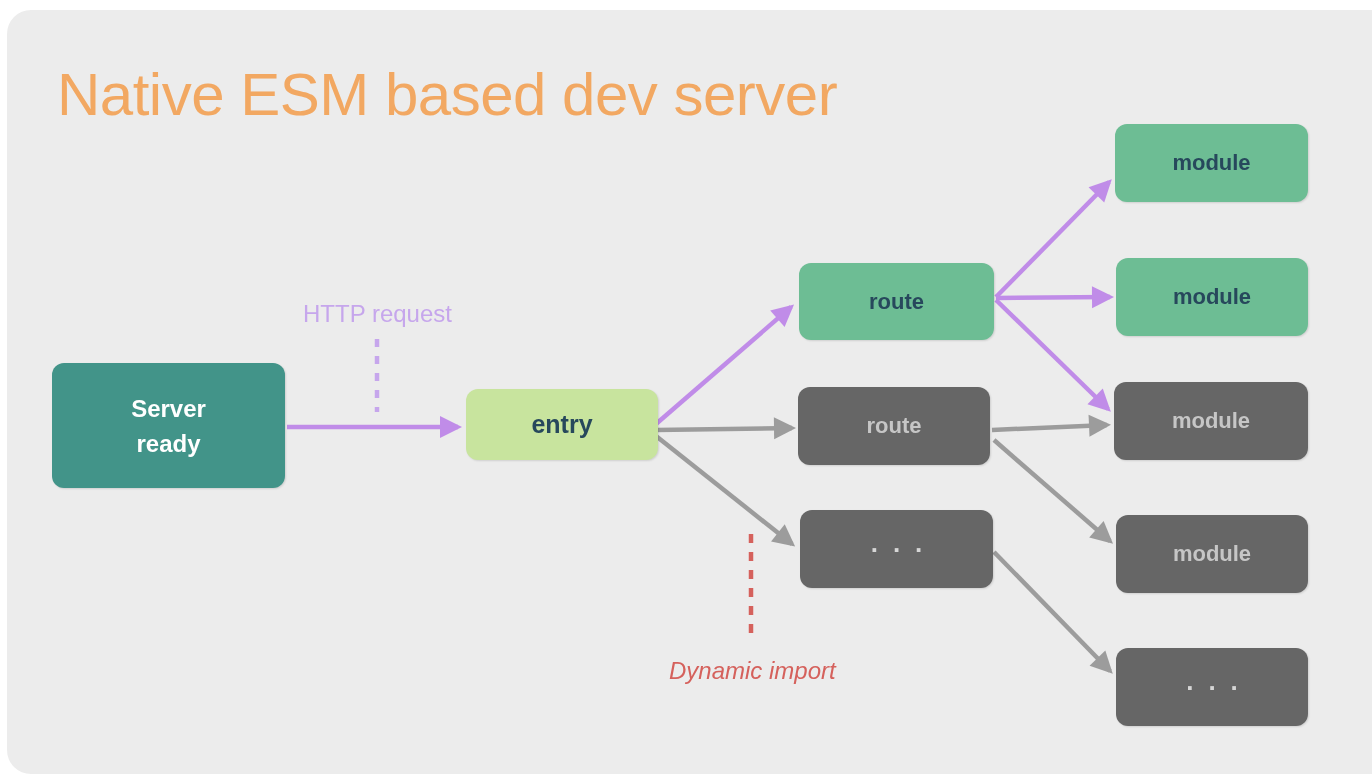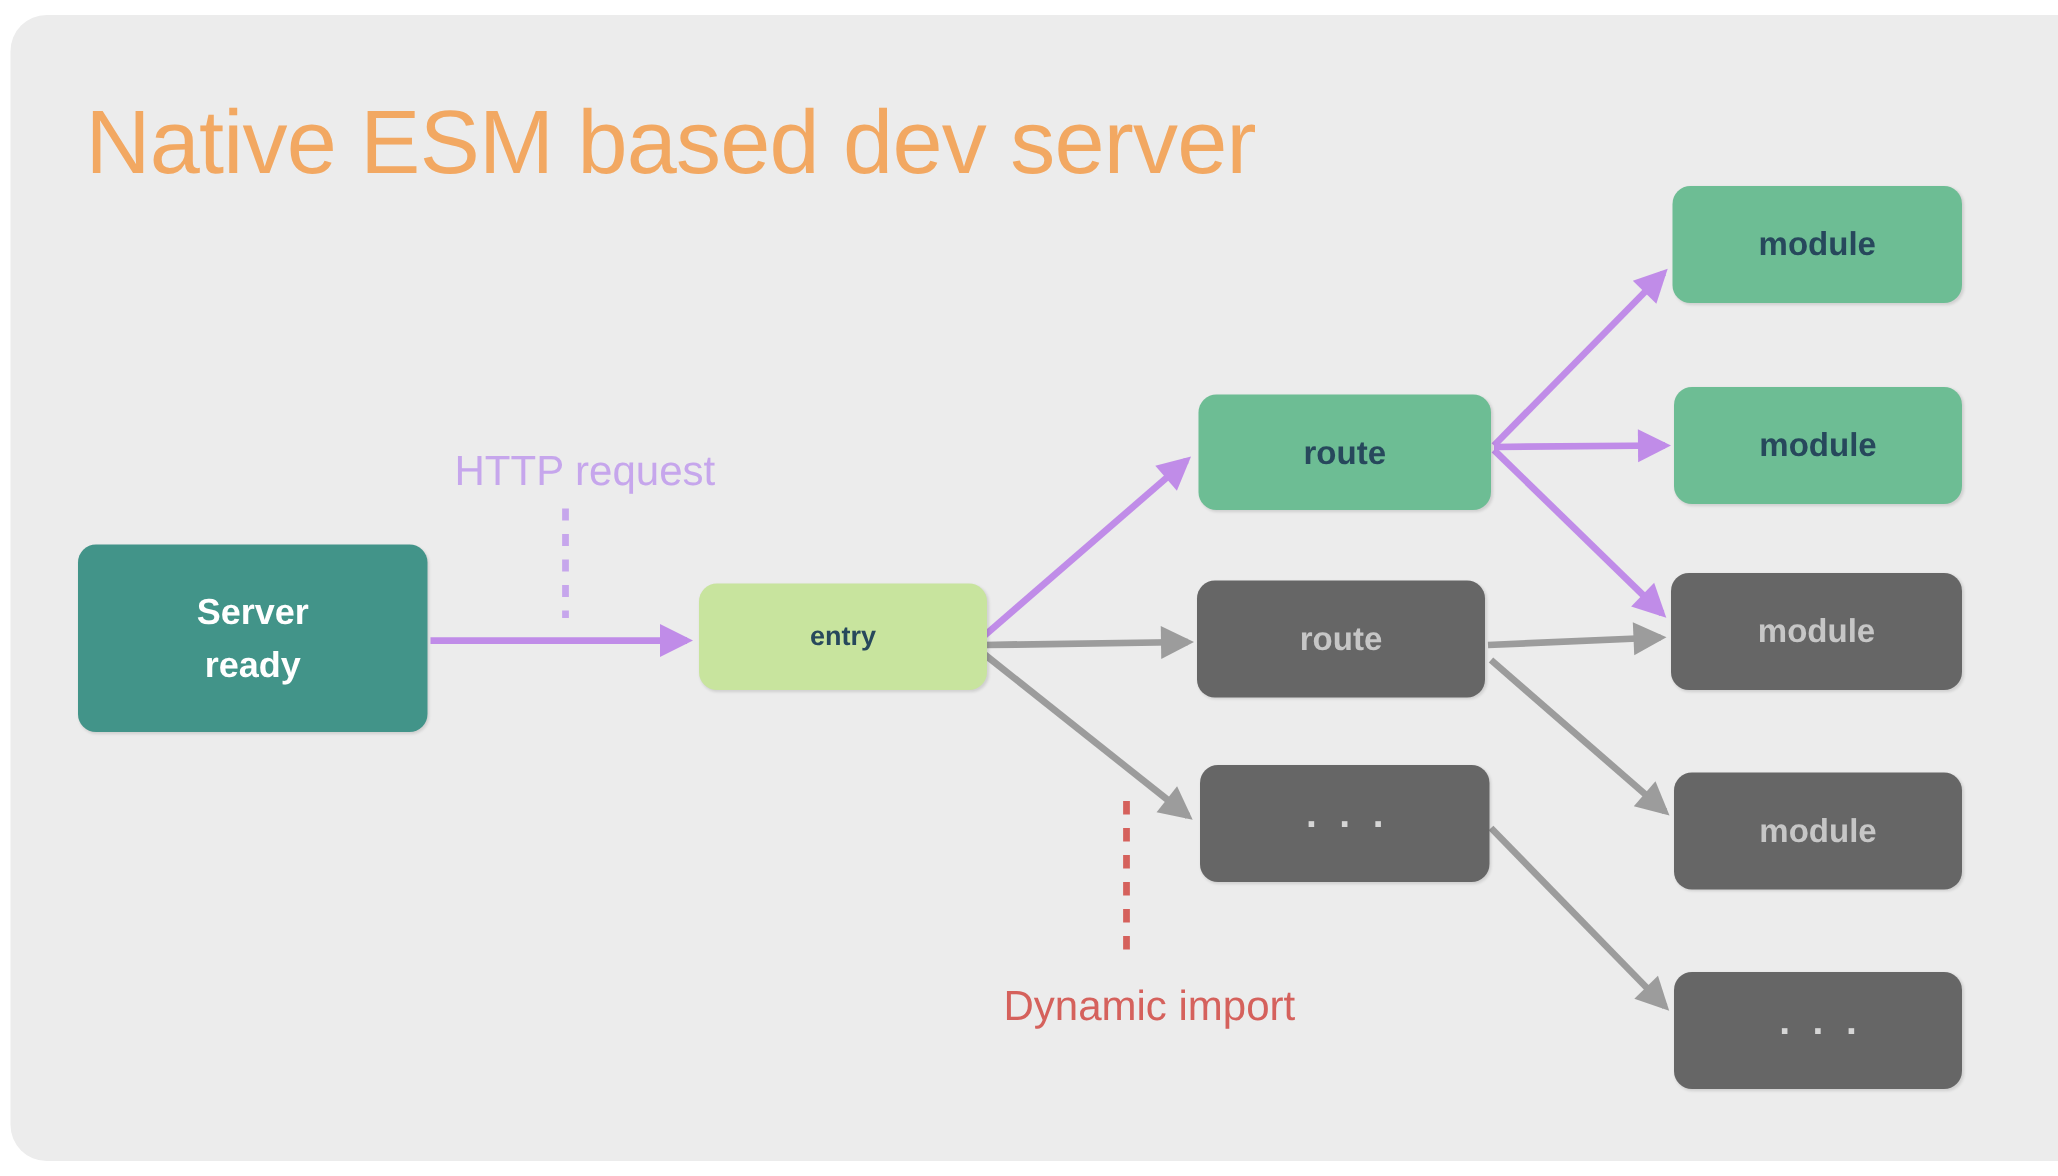--- a/index.html
+++ b/index.html
@@ -17,30 +17,30 @@
     background:var(--canvas-bg);border-radius:24px;z-index:0;}
   .title{position:absolute;left:57px;top:60px;font-size:60px;font-weight:500;
     letter-spacing:-0.5px;color:var(--title);z-index:2;}
   svg.arrows{position:absolute;left:0;top:0;z-index:1;pointer-events:none;}
   .node{position:absolute;display:flex;align-items:center;justify-content:center;
     border-radius:12px;z-index:2;box-shadow:1px 1px 2px rgba(0,0,0,0.12);}
   .node .node-label{font-weight:700;font-size:22px;text-align:center;}
   .node.teal{background:var(--teal);}
   .node.teal .node-label{color:var(--white-text);font-size:24px;line-height:35px;width:112px;}
   .node.lime{background:var(--light-green);}
-  .node.lime .node-label{color:var(--dark-text);font-size:18px;text-align:center;}
+  .node.lime .node-label{color:var(--dark-text);font-size:25px;text-align:center;}
   .node.jade{background:var(--jade);}
   .node.jade .node-label{color:var(--dark-text);}
   .node.gray{background:var(--box-gray);}
   .node.gray .node-label{color:var(--gray-text);}
   .node.dots .node-label{color:var(--dots-text);font-size:26px;letter-spacing:15px;
     margin-right:-15px;transform:translateY(-0.25em);}
-  .ann{position:absolute;z-index:2;font-size:28px;font-weight:500;line-height:36px;}
+  .ann{position:absolute;z-index:2;font-size:24px;font-weight:500;line-height:36px;}
   .ann.http{left:303px;top:296px;color:var(--purple-light);}
-  .ann.dyn{left:669px;top:653px;color:var(--red);}
+  .ann.dyn{left:669px;top:653px;color:var(--red);font-style:italic;}
 </style>
 </head>
 <body>
 
 <div class="stage">
   <div class="canvas"></div>
 
   <div class="title">Native ESM based dev server</div>
 
   <svg class="arrows" width="1372" height="784" viewBox="0 0 1372 784">

